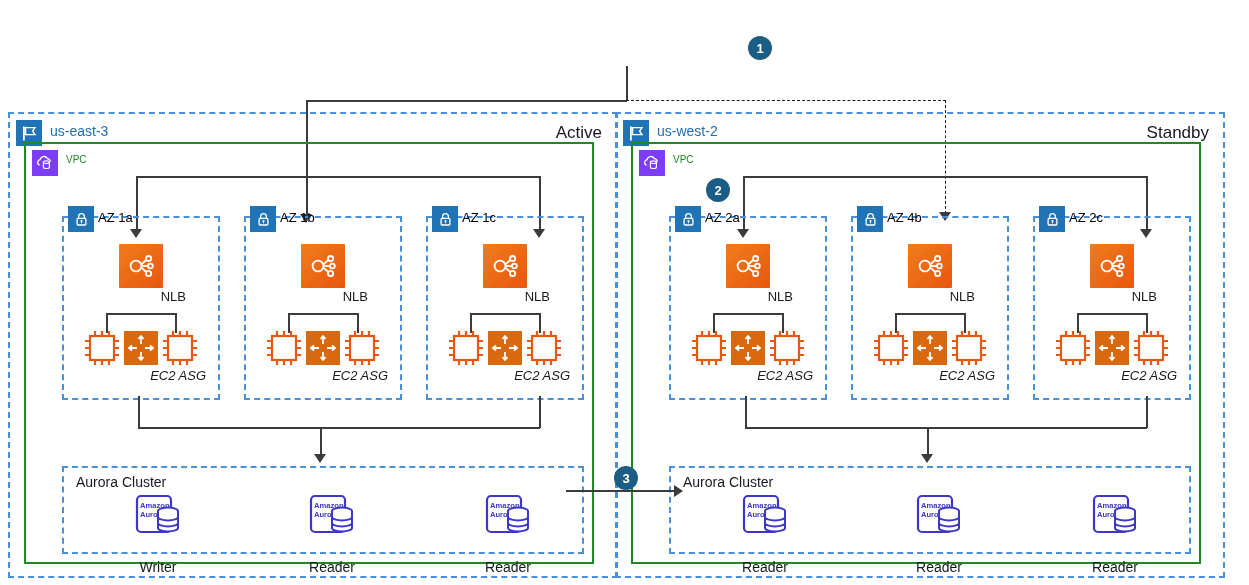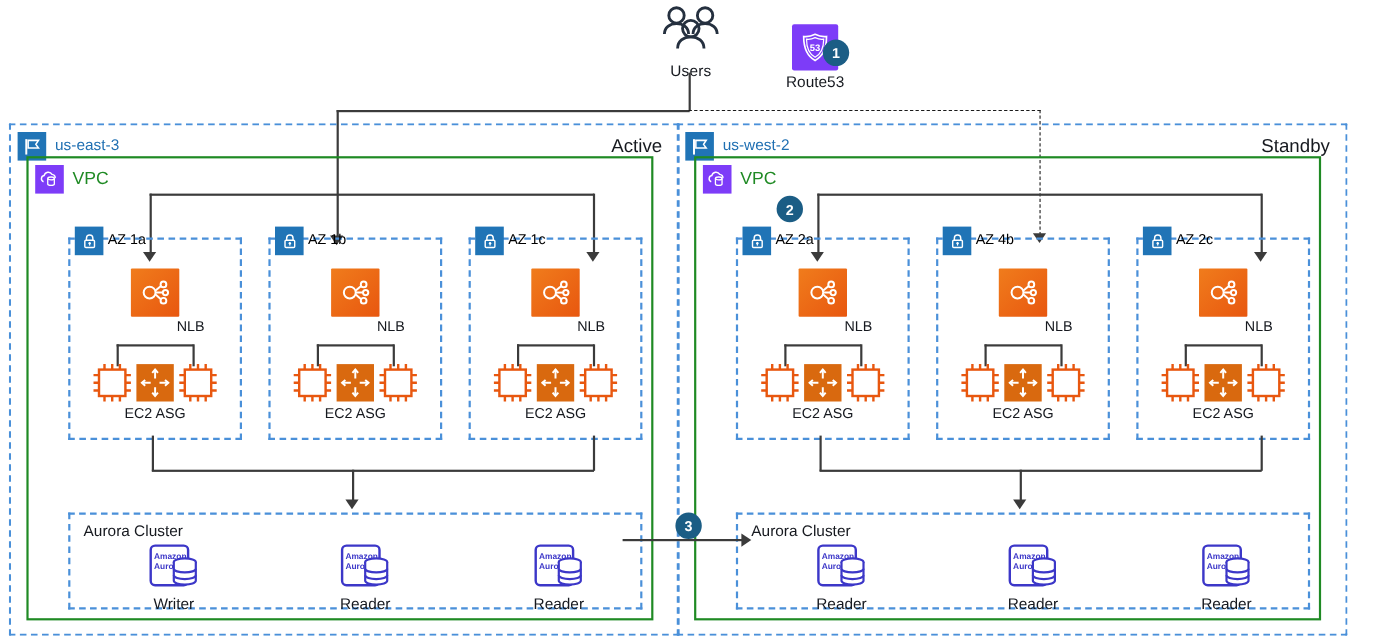--- a/index.html
+++ b/index.html
@@ -24,86 +24,63 @@
   .region{border:2px dashed #4a90d9;border-radius:1px;background:transparent;}
   .region-flag{position:absolute;left:6px;top:6px;width:26px;height:26px;background:#2074b6;
                display:flex;align-items:center;justify-content:center;}
   .region-name{position:absolute;left:40px;top:9px;font-size:14px;color:#1f6fb2;}
   .region-state{position:absolute;right:14px;top:9px;font-size:17px;color:#16191f;}
 
   
   .vpc{position:absolute;border:2px solid #1f8a24;background:transparent;}
   .vpc-icon{position:absolute;left:6px;top:6px;width:26px;height:26px;background:#7d3cf8;
             display:flex;align-items:center;justify-content:center;}
-  .vpc-name{position:absolute;left:40px;top:10px;font-size:16px;color:#1f8a24;}
+  .vpc-name{position:absolute;left:40px;top:10px;font-size:10px;color:#1f8a24;}
 
   
   .az{position:absolute;border:2px dashed #4a90d9;}
   .az-lock{position:absolute;left:4px;top:-12px;width:26px;height:26px;background:#2074b6;
            display:flex;align-items:center;justify-content:center;}
   .az-name{position:absolute;left:34px;top:-8px;font-size:13px;color:#000000;white-space:nowrap;}
 
   
   .nlb-wrap{position:absolute;text-align:right;width:90px;}
   .nlb-icon{width:44px;height:44px;margin:0 auto;border-radius:1px;
             background:linear-gradient(135deg,#f07c1c 0%,#e8570f 100%);
             display:flex;align-items:center;justify-content:center;}
   .nlb-label{font-size:13px;margin-top:1px;color:#16191f;}
 
   
-  .asg-wrap{position:absolute;text-align:center;width:130px;}
+  .asg-wrap{position:absolute;text-align:right;width:130px;font-style:italic;}
   .asg-row{display:flex;align-items:center;justify-content:center;gap:0px;}
   .asg-label{font-size:13px;margin-top:0px;color:#16191f;}
 
   
   .aurora-box{position:absolute;border:2px dashed #4a90d9;}
   .aurora-title{position:absolute;left:12px;top:6px;font-size:14px;color:#16191f;}
   .db-wrap{position:absolute;width:92px;text-align:center;}
-  .db-label{font-size:14px;margin-top:0;color:#16191f;}
+  .db-label{font-size:14px;margin-top:19px;color:#16191f;}
 
   
   .ln{position:absolute;background:#3b3b3b;}
   .lnv{width:1.6px;}
   .lnh{height:1.6px;}
   .dashv{position:absolute;width:0;border-left:1.8px dashed #1a1a1a;}
   .dashh{position:absolute;height:0;border-top:1.8px dashed #1a1a1a;}
   .arrow-d{position:absolute;width:0;height:0;border-left:6px solid transparent;
            border-right:6px solid transparent;border-top:9px solid #3b3b3b;}
   .arrow-r{position:absolute;width:0;height:0;border-top:6px solid transparent;
            border-bottom:6px solid transparent;border-left:9px solid #3b3b3b;}
 </style>
 </head>
 <body>
 
 <div id="stage">
 
-  <div class="abs users-block">
-    <svg width="60" height="46" viewBox="0 0 60 46">
-      <g fill="none" stroke="#25303f" stroke-width="2.6">
-        <circle cx="17" cy="10" r="7"></circle>
-        <path d="M6 27c0-6 5-9.5 11-9.5S28 21 28 27"></path>
-        <circle cx="43" cy="10" r="7"></circle>
-        <path d="M32 27c0-6 5-9.5 11-9.5S54 21 54 27"></path>
-        <circle cx="30" cy="22" r="7.5"></circle>
-        <path d="M18 40c0-6.5 5.4-10.5 12-10.5S42 33.5 42 40"></path>
-      </g>
-    </svg>
-    <div class="users-label">Users</div>
-  </div>
-
-  <div class="abs r53-block">
-    <div class="r53-icon">
-      <svg width="30" height="30" viewBox="0 0 30 30">
-        <path d="M15 3.2 C11 5.2 7.5 5.6 4.6 5.2 C4.6 16 8.4 23.4 15 27 C21.6 23.4 25.4 16 25.4 5.2 C22.5 5.6 19 5.2 15 3.2 Z" fill="none" stroke="#ffffff" stroke-width="1.5"></path>
-        <path d="M15 6.2 C12 7.6 9.4 7.9 7.2 7.6 C7.2 15.6 10 21.2 15 24 C20 21.2 22.8 15.6 22.8 7.6 C20.6 7.9 18 7.6 15 6.2 Z" fill="none" stroke="#ffffff" stroke-width="1.1"></path>
-        <text x="15" y="18.2" font-size="8.6" font-weight="bold" fill="#ffffff" text-anchor="middle" font-family="Liberation Sans, sans-serif">53</text>
-      </svg>
-    </div>
-    <div class="r53-label">Route53</div>
-  </div>
+
   <div class="abs badge" style="left:748px;top:36px;">1</div>
 
   <div class="ln lnv abs" style="left:626px;top:66px;height:35px;"></div>
   <div class="ln lnh abs" style="left:306px;top:100px;width:321px;"></div>
   <div class="ln lnv abs" style="left:306px;top:100px;height:116px;"></div>
   <div class="arrow-d abs" style="left:300px;top:214px;"></div>
 
   <div class="dashh abs" style="left:626px;top:100px;width:320px;"></div>
   <div class="dashv abs" style="left:945px;top:100px;height:114px;"></div>
   <div class="arrow-d abs" style="left:939px;top:212px;"></div>

